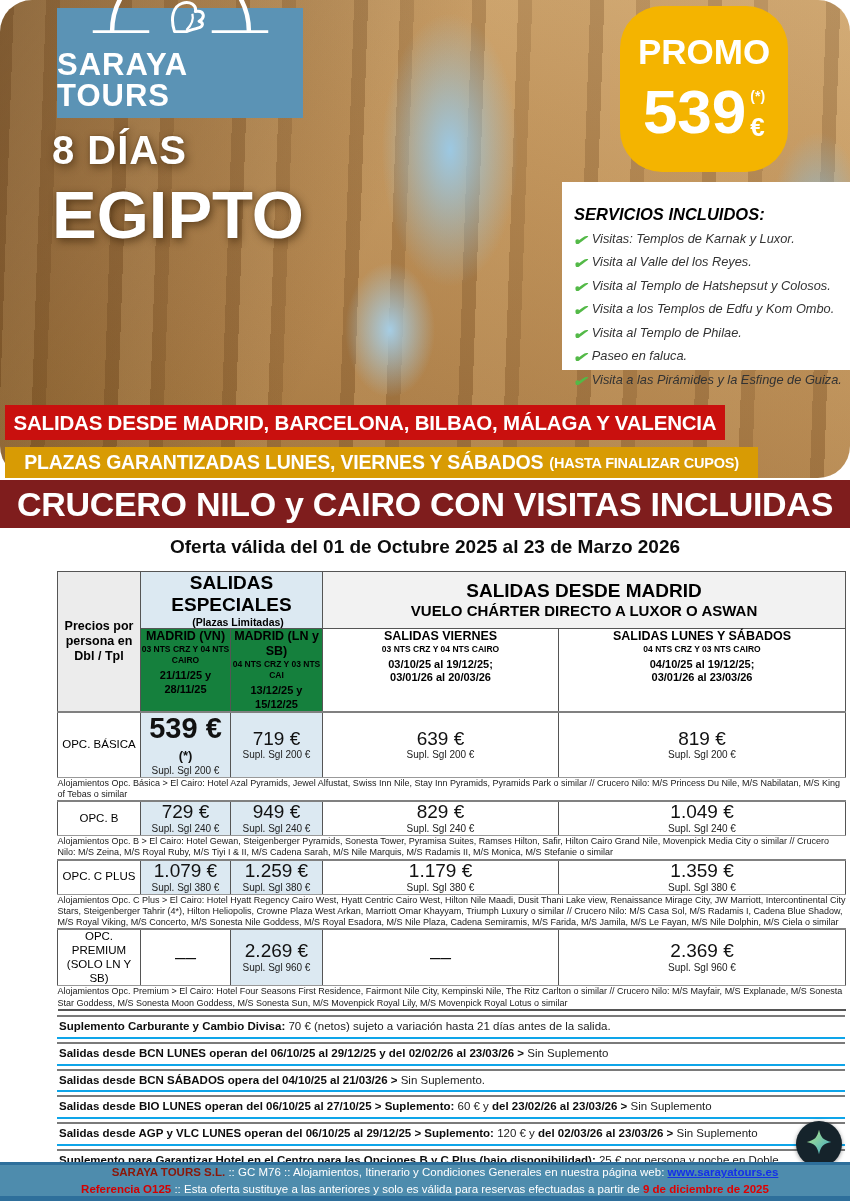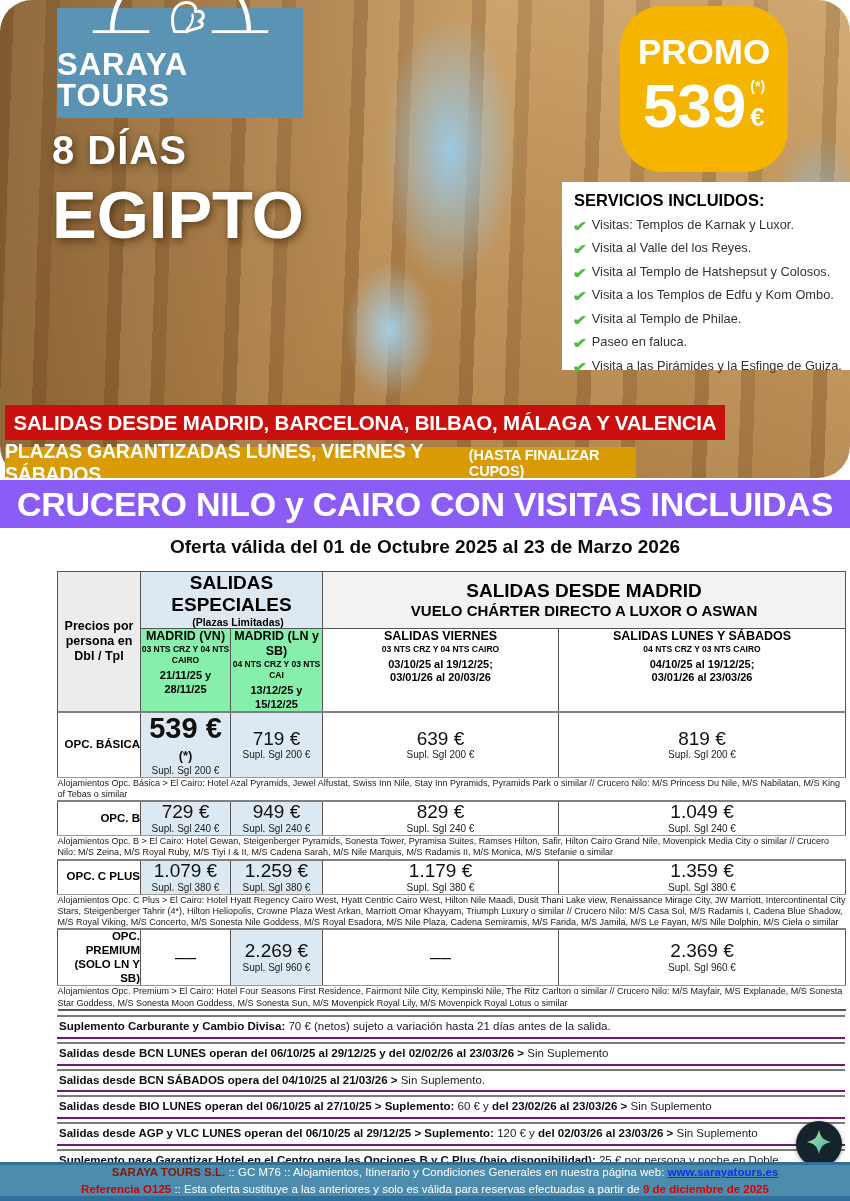--- a/index.html
+++ b/index.html
@@ -19,76 +19,76 @@
             display:flex;flex-direction:column;align-items:center;justify-content:flex-end;padding-bottom:7px;box-sizing:border-box;}
   .logo-name{color:#fff;font-weight:bold;font-size:31px;letter-spacing:1px;line-height:1;}
   .hero-title{position:absolute;left:52px;top:128px;color:#fff;
               text-shadow:2px 3px 9px rgba(56,33,8,.65),0 0 2px rgba(56,33,8,.35);}
   .hero-days{font-size:40px;font-weight:bold;letter-spacing:1px;}
   .hero-big{font-size:67px;font-weight:bold;line-height:1.25;letter-spacing:0;}
 
   .promo{position:absolute;left:620px;top:6px;width:168px;height:166px;background:#f4b400;
          border-radius:42px;color:#fff;text-align:center;}
   .promo-label{font-size:35px;font-weight:bold;margin-top:26px;}
-  .promo-price-wrap{display:flex;justify-content:center;align-items:flex-start;margin-top:6px;}
+  .promo-price-wrap{display:flex;justify-content:center;align-items:flex-end;margin-top:12px;}
   .promo-price{font-size:62px;font-weight:bold;line-height:.9;}
   .promo-side{display:flex;flex-direction:column;align-items:flex-start;margin-left:4px;}
   .promo-star{font-size:14px;font-weight:bold;margin-bottom:10px;}
   .promo-euro{font-size:26px;font-weight:bold;line-height:1;}
 
   .services{position:absolute;left:562px;top:182px;width:288px;height:188px;background:#fff;
-            box-sizing:border-box;padding:9px 6px 6px 12px;}
+            box-sizing:border-box;padding:23px 6px 6px 12px;font-style:italic;}
   .services-title{font-size:16.5px;font-weight:bold;color:#000;margin:0 0 4px 0;}
   .svc-list{list-style:none;margin:0;padding:0;}
   .svc-item{font-size:12.8px;color:#333;margin:7.5px 0;display:flex;align-items:flex-start;line-height:1.15;}
   .check{color:#53b947;font-weight:bold;font-size:14px;margin-right:6px;flex:0 0 auto;transform:scaleX(1.25);}
 
   .banner1{position:absolute;left:5px;top:405px;width:720px;height:35px;background:#c9100e;
            color:#fff;font-weight:bold;font-size:20.5px;display:flex;align-items:center;justify-content:center;letter-spacing:-.2px;}
-  .banner-gold{position:absolute;left:5px;top:447px;width:631px;height:31px;background:#d89b04;
+  .banner-gold{position:absolute;left:5px;top:447px;width:753px;height:31px;background:#d89b04;
            color:#fff;font-weight:bold;font-size:19.5px;display:flex;align-items:center;justify-content:center;letter-spacing:-.2px;}
   .banner-gold .small{font-size:14.5px;margin-left:6px;}
-  .banner2{position:absolute;left:0;top:480px;width:850px;height:48px;background:#8b5cf6;
+  .banner2{position:absolute;left:0;top:480px;width:850px;height:48px;background:#7f1d1d;
            color:#fff;font-weight:bold;font-size:34px;display:flex;align-items:center;justify-content:center;letter-spacing:-.3px;}
 
   
   .offer-line{position:absolute;top:536px;left:0;width:850px;text-align:center;
               font-size:19px;font-weight:bold;color:#0d0d0d;}
   .content{position:absolute;left:57px;top:571px;width:788px;}
 
   table.prices{border-collapse:collapse;width:788px;table-layout:fixed;}
   table.prices td{padding:0;}
   .t-border{border:1px solid #555;}
   td.corner{background:#ececec;font-weight:bold;font-size:12.5px;text-align:center;line-height:1.2;}
   td.group{text-align:center;vertical-align:middle;padding:3px 0;}
   td.group1{background:#dce9f2;}
   td.group2{background:#f2f2f2;}
   .g-title{font-size:19px;font-weight:bold;line-height:1.15;}
   .g-sub-small{font-size:10.5px;font-weight:bold;padding-left:13px;}
   .g-sub-big{font-size:15px;font-weight:bold;line-height:1.15;}
   td.colhead{text-align:center;vertical-align:top;padding:3px 0 2px 0;background:#fff;}
-  td.colhead.blue{background:#86efac;}
+  td.colhead.blue{background:#15803d;}
   .c-title{font-size:12.5px;font-weight:bold;line-height:1.2;}
   .c-nights{font-size:8.5px;font-weight:bold;line-height:1.3;}
   .c-dates{font-size:11px;font-weight:bold;line-height:1.25;margin-top:3px;}
-  td.rowlabel{font-size:11.5px;font-weight:bold;text-align:right;background:#fff;
+  td.rowlabel{font-size:11.5px;font-weight:normal;text-align:center;background:#fff;
               border-top:2px solid #808080;border-bottom:1px solid #999;border-left:1px solid #555;border-right:1px solid #555;line-height:1.2;margin-top:26px;}
   td.pricecell{text-align:center;vertical-align:middle;background:#fff;padding:3px 0;
                border-top:2px solid #808080;border-bottom:1px solid #999;border-left:1px solid #555;border-right:1px solid #555;}
   td.pricecell.blue{background:#dce9f2;}
   .p-val{font-size:19px;color:#111;line-height:1.05;}
   .p-val .star{font-size:13px;font-weight:bold;}
   .p-big{font-size:29px;font-weight:bold;}
   .p-supl{font-size:10px;color:#222;line-height:1.2;margin-top:1px;}
   td.notecell{border:none;border-bottom:0 none;padding:2px 0 3px 0;}
   tr.last-note td.notecell{border-bottom:2px solid #555;}
   .note-text{font-size:9px;color:#1a1a1a;line-height:1.25;text-align:left;}
 
   .supps{margin-top:4px;}
-  .supp{border-top:2px solid #7a7a7a;border-bottom:2px solid #701a75;margin-bottom:3px;
+  .supp{border-top:2px solid #7a7a7a;border-bottom:2px solid #0ea5e9;margin-bottom:3px;
         padding:3px 6px 3px 2px;font-size:11.5px;color:#222;line-height:1.2;}
   .supp b{color:#0d0d0d;}
   .inline-link{color:#3355cc;font-weight:bold;text-decoration:underline;cursor:pointer;}
 
   .paras{border-top:4px solid #1a1a1a;margin-top:2px;padding-top:5px;}
   .para{font-size:9.8px;color:#1a1a1a;line-height:1.17;text-align:justify;margin:0 0 4px 0;}
   .para b{color:#000;}
 
   
   .footer{position:absolute;left:0;bottom:0;width:850px;height:39px;background:#4e8cad;

